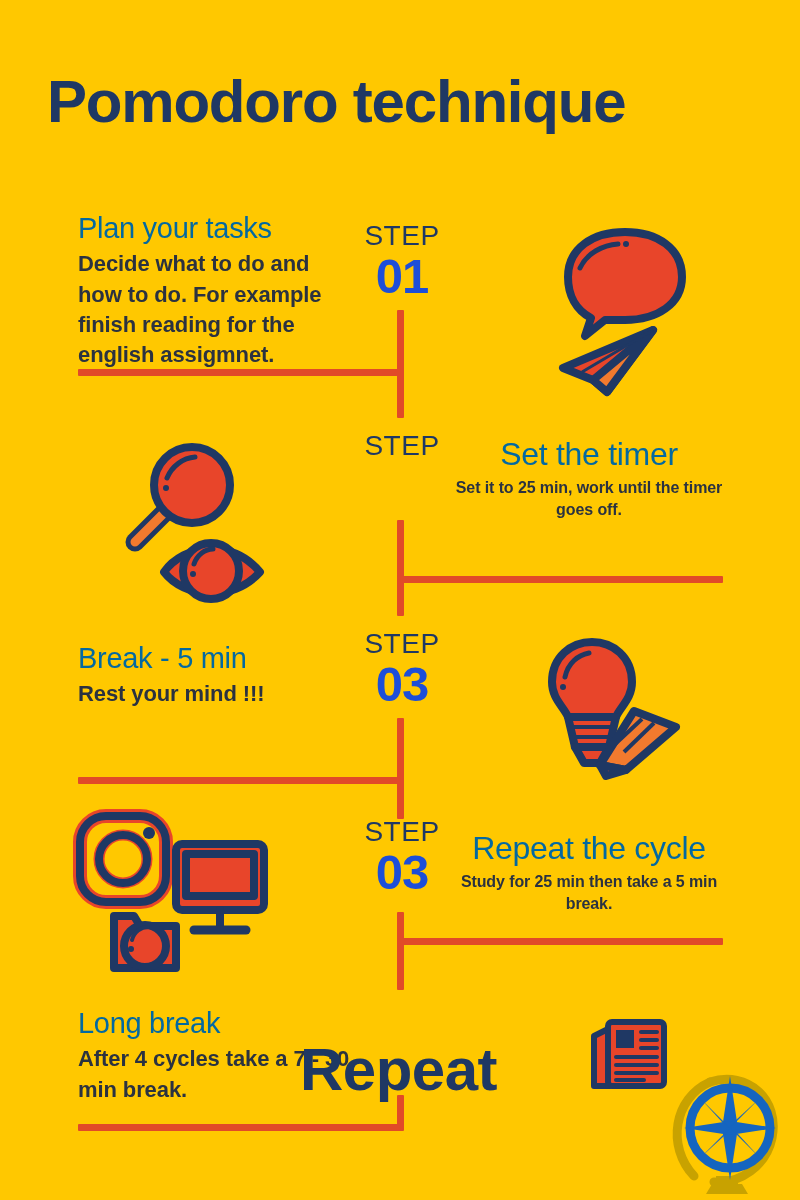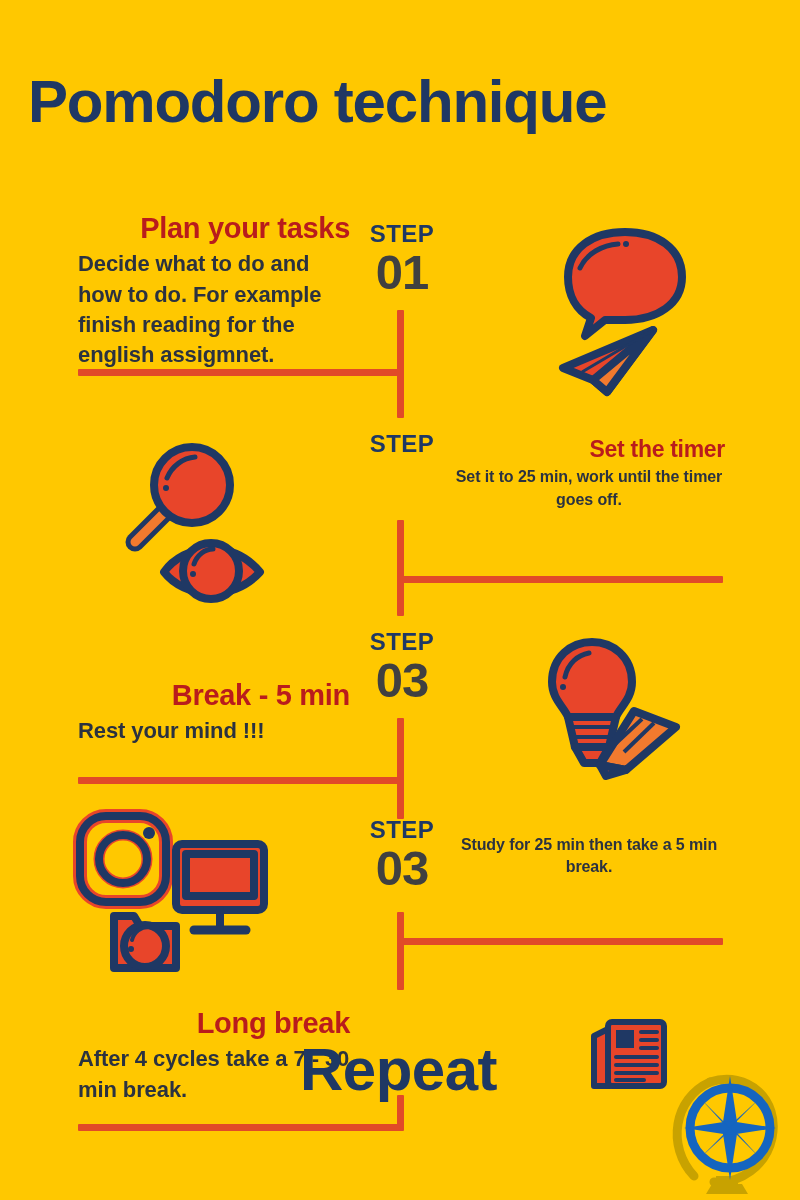--- a/index.html
+++ b/index.html
@@ -7,52 +7,52 @@
     width:800px;height:1200px;
     background:#FFC800;
     font-family:"Liberation Sans", sans-serif;
     overflow:hidden;
     position:relative;
   }
   .page{position:relative;width:800px;height:1200px;}
 
   
   .title{
-    position:absolute;left:28px;top:72px;
+    position:absolute;left:47px;top:72px;
     font-size:60px;font-weight:bold;letter-spacing:-1.2px;
     color:#1F3864;line-height:1;white-space:nowrap;
   }
 
   
   .line-h{position:absolute;height:7px;background:#E14A28;border-radius:1px;}
   .line-v{position:absolute;width:7px;background:#E14A28;border-radius:1px;}
 
   
   .step-block{position:absolute;text-align:center;}
   .step-word{
-    font-size:24px;font-weight:bold;color:#1F3864;
+    font-size:28px;font-weight:normal;color:#1F3864;
     letter-spacing:0.5px;line-height:1;
   }
   .step-num{
-    font-size:49px;font-weight:bold;color:#404040;
+    font-size:49px;font-weight:bold;color:#1d4ed8;
     letter-spacing:-1px;line-height:1.02;margin-top:2px;
   }
 
   
   .blk{position:absolute;color:#2B3240;}
   .blk h3{
-    margin:0;font-size:29px;font-weight:bold;color:#b91c1c;
-    line-height:1.15;letter-spacing:-0.3px;text-align:right;
+    margin:0;font-size:29px;font-weight:normal;color:#0369a1;
+    line-height:1.15;letter-spacing:-0.3px;
   }
   .blk p{
     margin:4px 0 0 0;font-size:22px;font-weight:bold;
     line-height:1.38;color:#2B3240;letter-spacing:-0.1px;
   }
   .blk.right-al{text-align:center;}
-  .blk.right-al h3{font-size:23px;}
+  .blk.right-al h3{font-size:32px;}
   .blk.right-al p{font-size:16px;}
 
   .bigword{
     position:absolute;font-size:60px;font-weight:bold;
     color:#1F3864;letter-spacing:-0.5px;line-height:1;
   }
 
   
   .icon{position:absolute;}
 </style>
@@ -133,21 +133,21 @@
       <path d="M82 124 C85 115 93 109 101 109" fill="none" stroke="#1F3864" stroke-width="5" stroke-linecap="round"></path>
       <circle cx="81" cy="134" r="3" fill="#1F3864"></circle>
     </svg>
   </div>
 
   <div class="step-block" style="left:363px;top:630px;width:78px;">
     <div class="step-word">STEP</div>
     <div class="step-num">03</div>
   </div>
 
-  <div class="blk" style="left:78px;top:642px;width:272px;margin-top:37px;">
+  <div class="blk" style="left:78px;top:642px;width:272px;">
     <h3>Break - 5 min</h3>
     <p>Rest your mind !!!</p>
   </div>
 
   <div class="icon" style="left:530px;top:635px;">
     <svg width="170" height="145" viewBox="0 0 170 145">
       <g stroke="#1F3864" stroke-width="8" stroke-linejoin="round" stroke-linecap="round">
         <path d="M22 47 C22 22 41 7 62 7 C83 7 102 22 102 47 C102 64 90 72 86 82 L38 82 C34 72 22 64 22 47 Z" fill="#E8452A"></path>
         <path d="M38 82 L86 82 L79 112 L45 112 Z" fill="#E8452A"></path>
         <path d="M45 112 L79 112 L70 128 L54 128 Z" fill="#E8452A"></path>
@@ -168,20 +168,21 @@
       </g>
     </svg>
   </div>
 
   <div class="step-block" style="left:363px;top:818px;width:78px;">
     <div class="step-word">STEP</div>
     <div class="step-num">03</div>
   </div>
 
   <div class="blk right-al" style="left:443px;top:830px;width:292px;">
+    <h3>Repeat the cycle</h3>
     <p>Study for 25 min then take a 5 min break.</p>
   </div>
 
   <div class="icon" style="left:72px;top:808px;">
     <svg width="200" height="168" viewBox="0 0 200 168">
       <g stroke="#1F3864" stroke-width="8" fill="none" stroke-linejoin="round">
         <rect x="8" y="8" width="86" height="86" rx="26" stroke="#E8452A" stroke-width="14"></rect>
         <rect x="8" y="8" width="86" height="86" rx="26"></rect>
         <circle cx="51" cy="51" r="24" stroke="#E8452A" stroke-width="11"></circle>
         <circle cx="51" cy="51" r="24"></circle>

